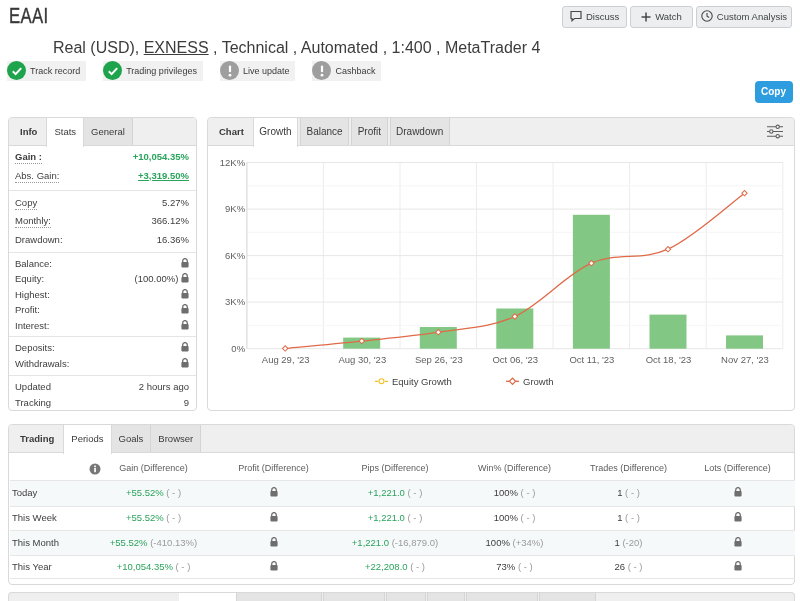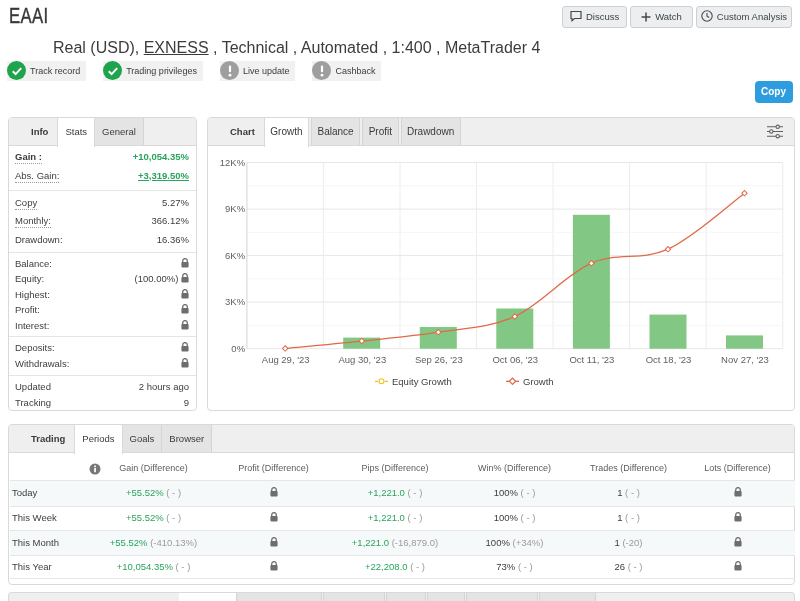--- a/index.html
+++ b/index.html
@@ -14,21 +14,21 @@
 .tbtn svg { vertical-align:-2px; margin-right:4px; }
 .badges { position:absolute; left:7px; top:61px; white-space:nowrap; }
 .badge { display:inline-block; vertical-align:top; height:20px; background:#f1f1f1; border-radius:0; margin-right:17px; font-size:9px; color:#3a3a3a; line-height:20px; padding-right:6px; }
 .badge .ic { display:inline-block; width:19px; height:19px; border-radius:50%; vertical-align:top; margin-right:4px; position:relative; }
 .badge .ic.green { background:#1ea44c; }
 .badge .ic.gray { background:#9e9e9e; }
 .badge .ic svg { position:absolute; left:0; top:0; }
 .copybtn { position:absolute; left:754.5px; top:81px; width:38px; height:21.5px; background:#2d9de0; border-radius:4px; color:#fff; font-size:10px; font-weight:bold; text-align:center; line-height:21.5px; }
 
 .card { position:absolute; background:#fff; border:1px solid #d9d9d9; border-radius:4px; }
-.tabbar { position:relative; height:28px; background:#efefef; border-bottom:1px solid #d9d9d9; border-radius:4px 4px 0 0; font-size:9.5px; white-space:nowrap;padding-left:11px; }
+.tabbar { position:relative; height:28px; background:#efefef; border-bottom:1px solid #d9d9d9; border-radius:4px 4px 0 0; font-size:9.5px; white-space:nowrap; }
 .tabbar .lbl { display:inline-block; height:27px; line-height:27px; padding:0 9px 0 11px; font-weight:bold; color:#3a3a3a; }
 .tabbar .tab { display:inline-block; height:27px; line-height:27px; padding:0 7px; color:#3a3a3a; background:#e4e4e4; border-left:1px solid #d4d4d4; border-right:1px solid #d4d4d4; margin-right:-1px; }
 .tabbar .tab.active { background:#fff; border-left:1px solid #d9d9d9; border-right:1px solid #d9d9d9; height:28.5px; position:relative; z-index:2; }
 
 
 #leftcard { left:8px; top:117px; width:189px; height:294px; }
 .srow { position:relative; padding-left:6px; padding-right:7px; font-size:9.5px; color:#3d3d3d; }
 .srow .v { position:absolute; right:7px; top:0; }
 .srow .dot { border-bottom:1px dotted #999; padding-bottom:1px; }
 .sep { border-top:1px solid #e5e5e5; }

